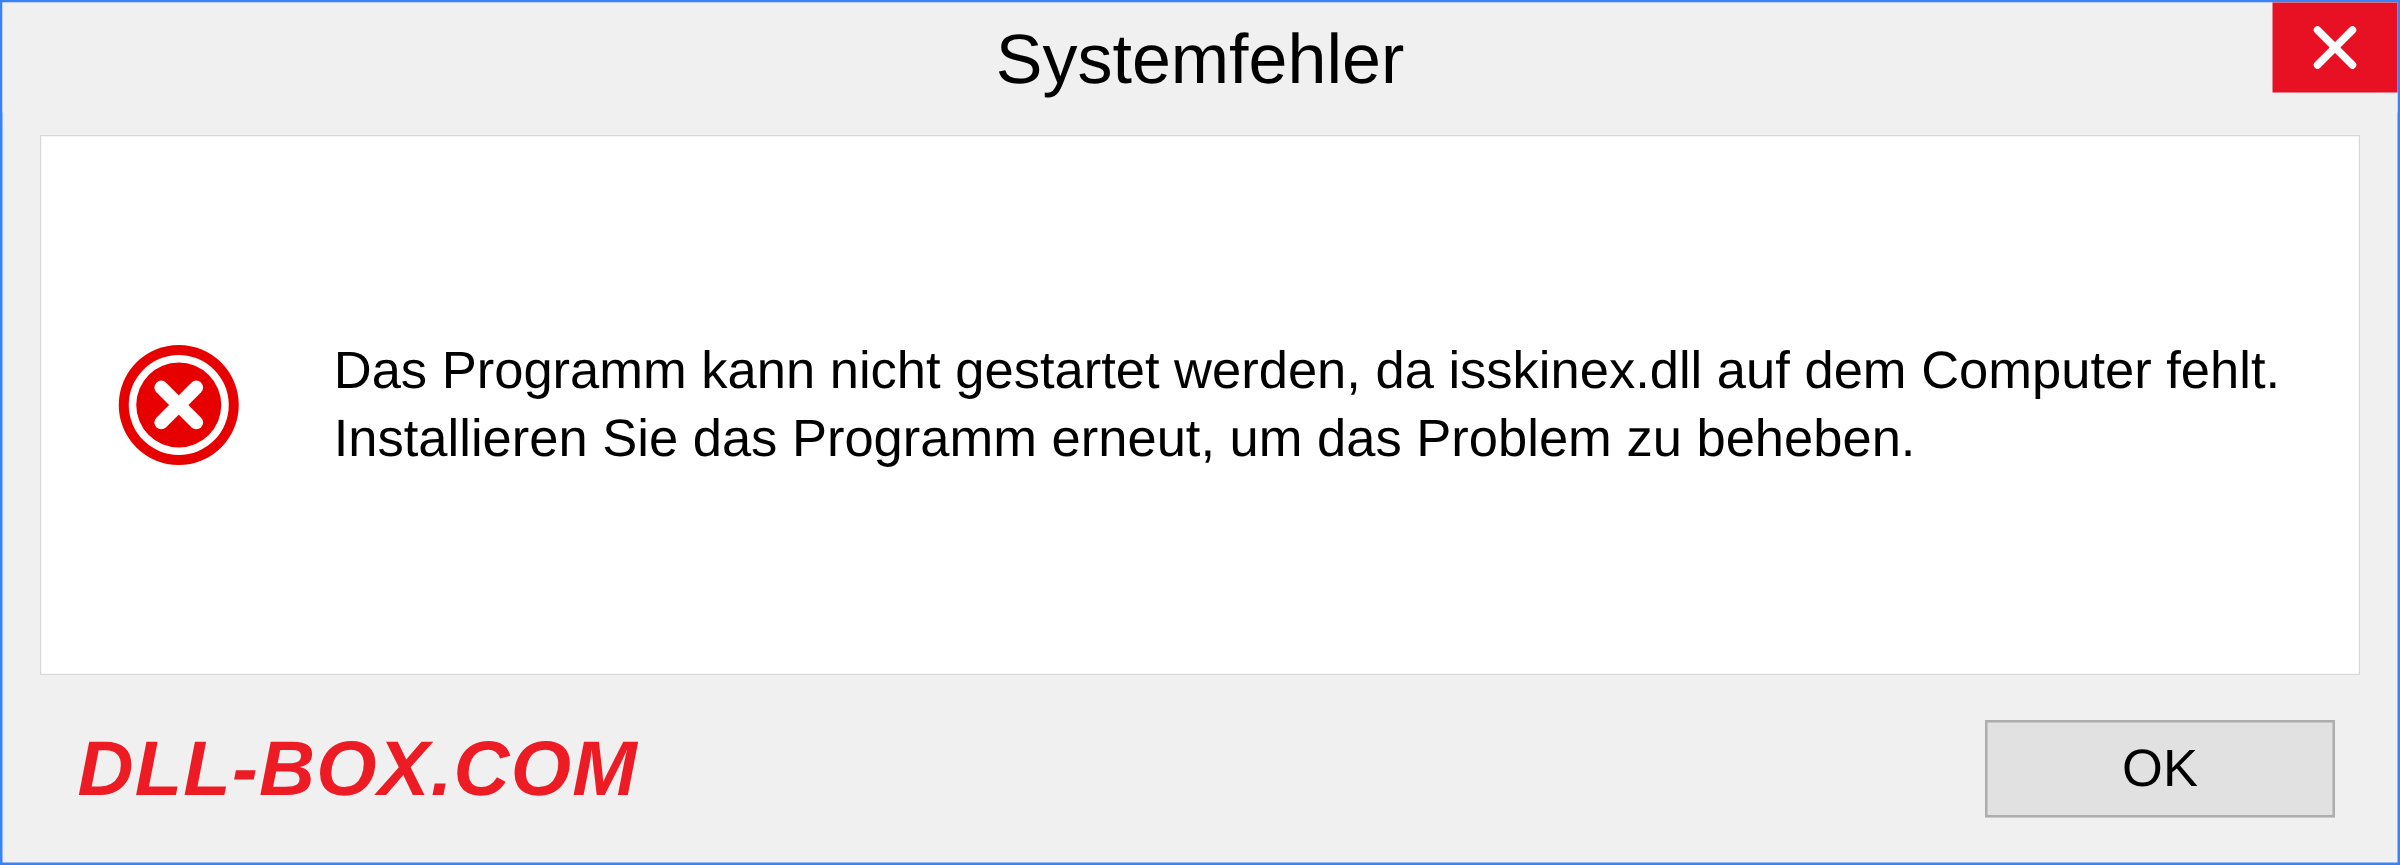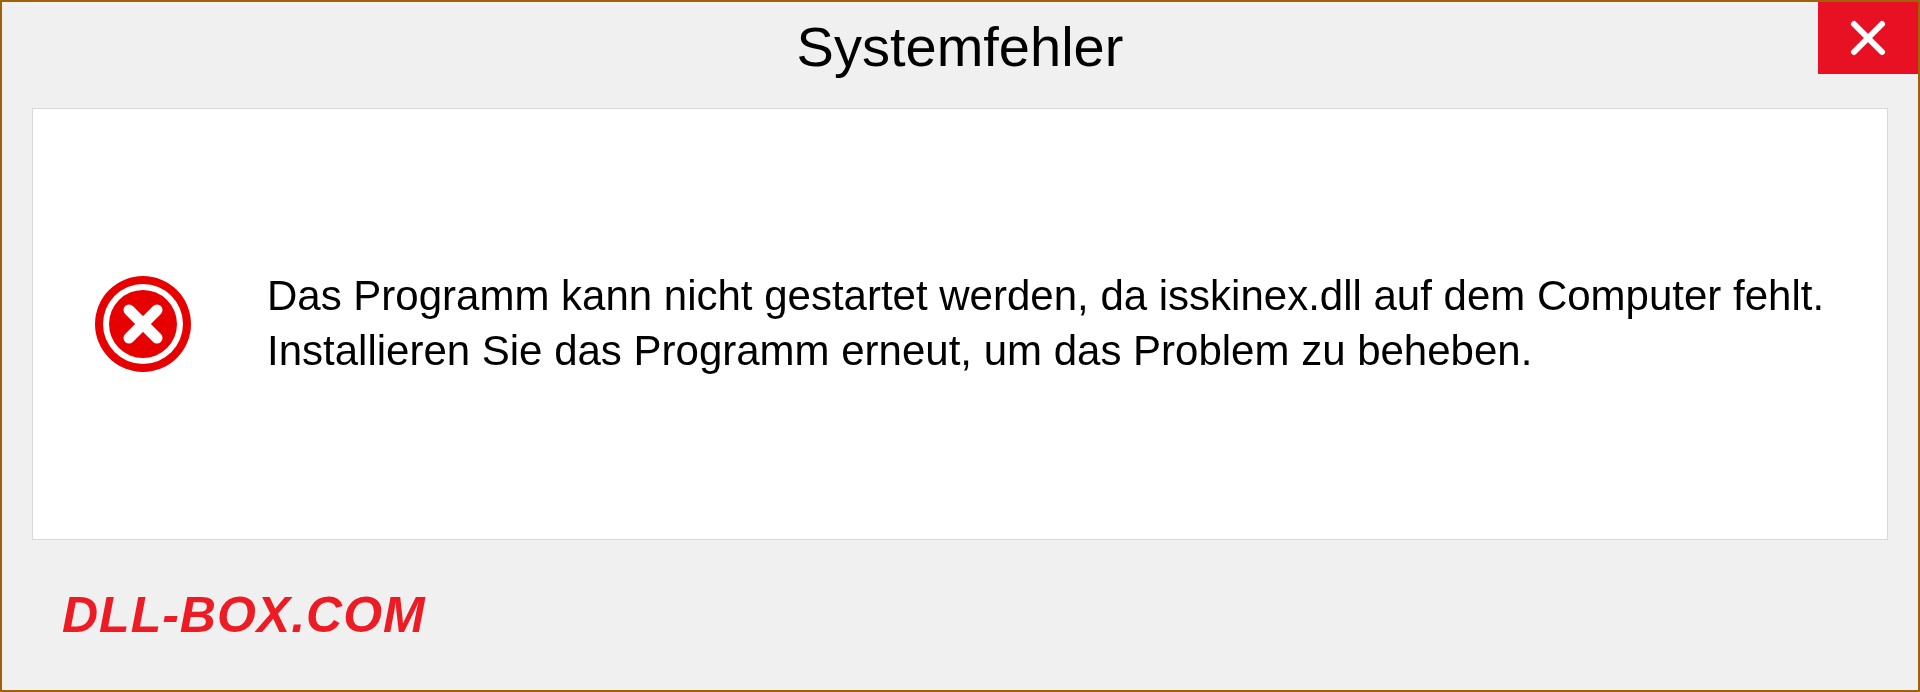--- a/index.html
+++ b/index.html
@@ -11,21 +11,21 @@
       font-family: "Segoe UI", Tahoma, Arial, sans-serif;
       background: #ffffff;
       width: 1920px;
       height: 692px;
       position: relative;
     }
     .dialog-window {
       width: 100%;
       height: 100%;
       background: #f0f0f0;
-      border: 2px solid #a16207;
+      border: 2px solid #3b82f6;
       display: flex;
       flex-direction: column;
     }
     .titlebar {
       height: 88px;
       display: flex;
       align-items: center;
       justify-content: center;
       position: relative;
       background: #f0f0f0;
@@ -73,21 +73,21 @@
       font-weight: 400;
     }
     .footer-area {
       height: 150px;
       display: flex;
       align-items: center;
       justify-content: space-between;
       padding: 0 50px 0 60px;
     }
     .watermark {
-      font-size: 50px;
+      font-size: 62px;
       font-weight: 800;
       color: #ed1c24;
       font-style: italic;
       letter-spacing: 1px;
       font-family: Arial, sans-serif;
     }
     .ok-button {
       width: 280px;
       height: 78px;
       background: #e1e1e1;
@@ -124,15 +124,16 @@
         <circle cx="50" cy="50" r="34" fill="#e60000"></circle>
         <line x1="36" y1="36" x2="64" y2="64" stroke="#ffffff" stroke-width="11" stroke-linecap="round"></line>
         <line x1="64" y1="36" x2="36" y2="64" stroke="#ffffff" stroke-width="11" stroke-linecap="round"></line>
       </svg>
     </div>
     <div class="message-text">Das Programm kann nicht gestartet werden, da isskinex.dll auf dem Computer fehlt. Installieren Sie das Programm erneut, um das Problem zu beheben.</div>
   </div>
 
   <div class="footer-area">
     <div class="watermark">DLL-BOX.COM</div>
+    <button class="ok-button">OK</button>
   </div>
 
 </div>
 
 </body></html>

